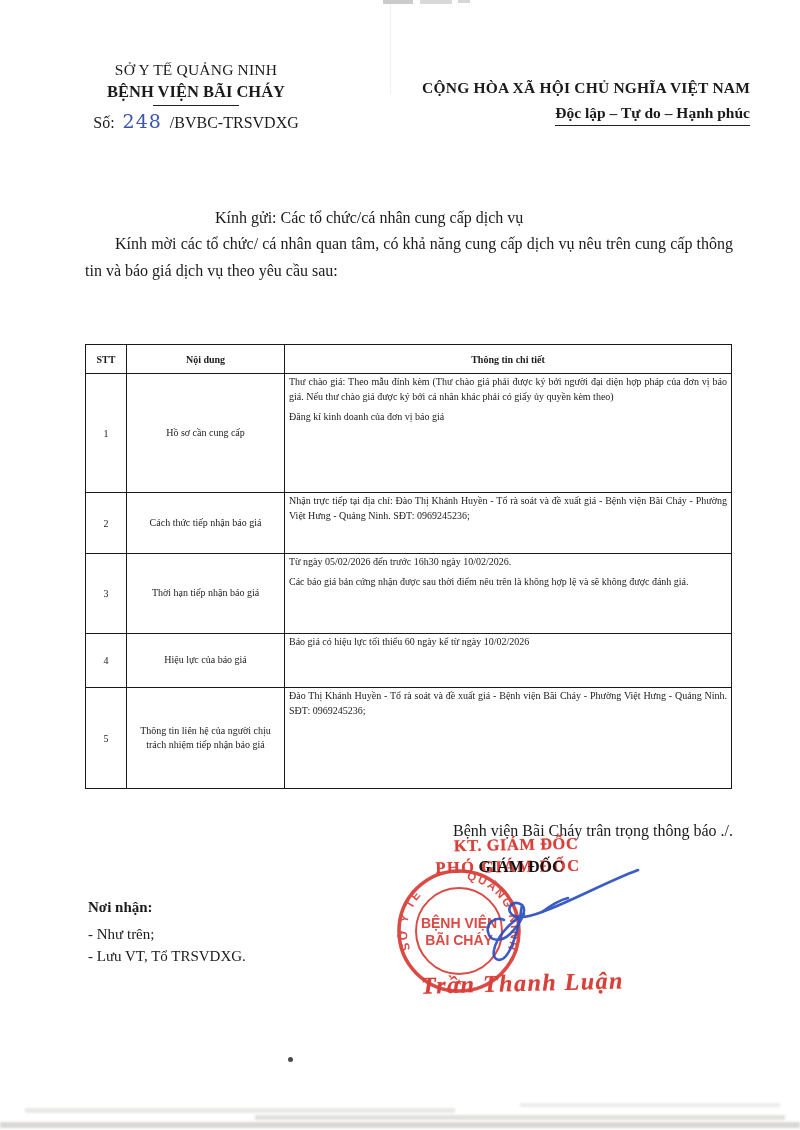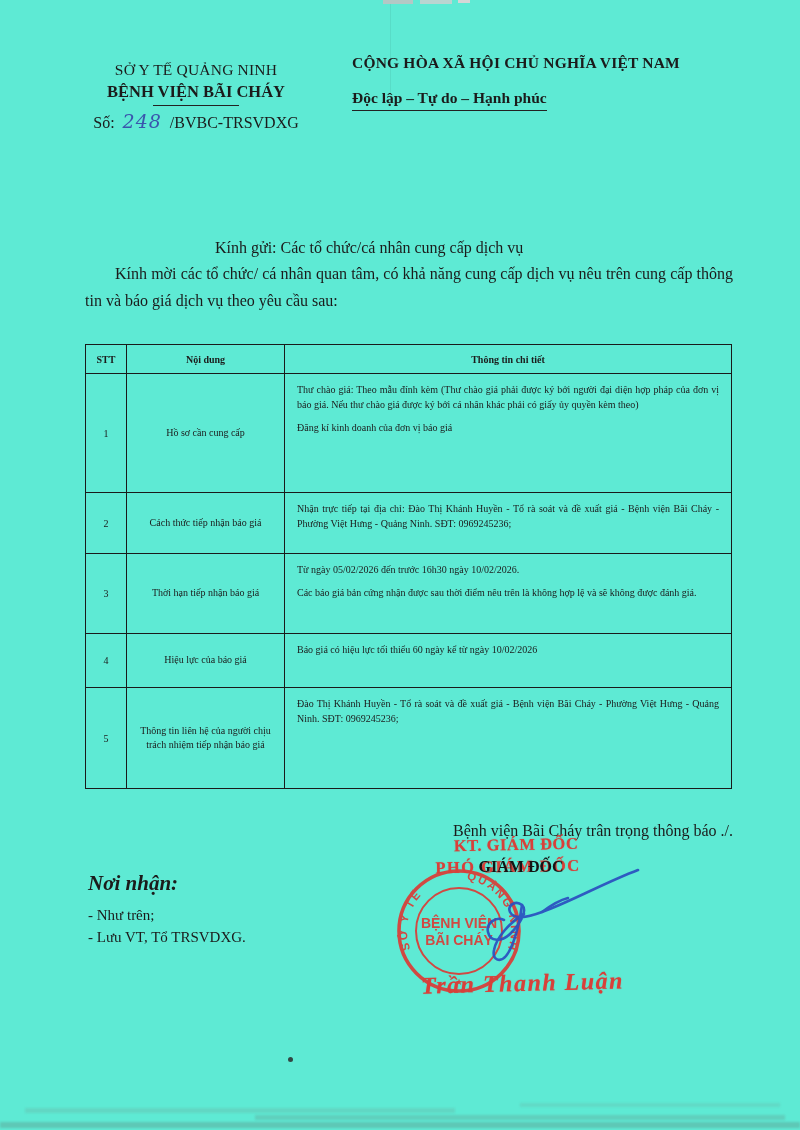--- a/index.html
+++ b/index.html
@@ -1,57 +1,57 @@
 <!DOCTYPE html>
 <html><head>
 <meta charset="utf-8">
 <style>
   html,body{margin:0;padding:0;background:#e8e8e8;}
   #doc{
     position:relative;width:800px;height:1130px;margin:0 auto;
-    background:#5eead4;overflow:hidden;
+    background:#ffffff;overflow:hidden;
     font-family:"Liberation Serif","DejaVu Serif",serif;
     color:#1b1b1b;
   }
   
   .hdr-left{position:absolute;left:68px;top:60px;width:256px;text-align:center;line-height:1.3;}
   .org-sup{font-size:15.5px;letter-spacing:.2px;}
   .org-name{font-size:16.5px;font-weight:bold;margin-top:1px;}
   .org-underline{width:86px;margin:2px auto 3px auto;border-top:1.6px solid #222;}
   .so-line{font-size:16px;margin-top:0px;}
-  .hand{font-style:italic;color:#3a55ad;font-family:"DejaVu Serif",serif;}
+  .hand{color:#3a55ad;font-family:"DejaVu Serif",serif;}
   .hand-so{font-size:19px;letter-spacing:1px;padding:0 4px;}
   .subject{font-size:15.5px;line-height:1.35;margin-top:2px;}
-  .hdr-right{position:absolute;left:352px;top:53px;width:398px;text-align:left;line-height:1.3;}
+  .hdr-right{position:absolute;left:352px;top:78px;width:398px;text-align:right;line-height:1.3;}
   .nat-line1{font-size:15.5px;font-weight:bold;letter-spacing:.2px;}
-  .nat-line2{display:inline-block;font-size:15.5px;font-weight:bold;margin-top:15px;
+  .nat-line2{display:inline-block;font-size:15.5px;font-weight:bold;margin-top:5px;
              border-bottom:1.7px solid #222;padding-bottom:2px;}
   .date-line{font-size:15.5px;font-style:italic;margin-top:11px;}
   .hand-day,.hand-month{font-size:18px;padding:0 6px;}
   
-  .body-block{position:absolute;left:85px;top:236px;width:648px;font-size:16px;}
+  .body-block{position:absolute;left:85px;top:206px;width:648px;font-size:16px;}
   .kinh-gui{margin:0;padding-left:130px;line-height:24px;}
   .para{margin:4px 0 0 0;text-indent:30px;text-align:justify;line-height:27px;}
   .para2{margin-top:0;}
   
   table.quote{position:absolute;left:85px;top:344px;width:646px;border-collapse:collapse;
               table-layout:fixed;font-size:10px;}
   table.quote th,table.quote td{border:1.7px solid #1a1a1a;padding:1px 4px;}
   table.quote th{font-weight:bold;height:24px;padding:2px 4px;}
   col.c-stt{width:41px;}col.c-noi{width:158px;}col.c-det{width:447px;}
   td.cell-stt{text-align:center;vertical-align:middle;}
   td.cell-noi{text-align:center;vertical-align:middle;line-height:1.45;padding:2px 8px;}
   td.cell-det{vertical-align:top;padding:3px 10px 3px 10px;text-align:justify;line-height:1.48;}
-  td.cell-det p{margin:8px;}
+  td.cell-det p{margin:0;}
   td.cell-det p + p{margin-top:5px;}
   tr.r0{height:119px;}tr.r1{height:61px;}tr.r2{height:80px;}tr.r3{height:54px;}tr.r4{height:101px;}
   
   .closing{position:absolute;left:85px;top:806px;width:648px;font-size:16px;text-indent:25px;text-align:right;}
   .noi-nhan{position:absolute;left:88px;top:868px;font-size:15px;line-height:1.5;}
-  .noi-nhan .nn-label{font-weight:bold;font-style:italic;font-size:21px;margin-bottom:4px;}
+  .noi-nhan .nn-label{font-weight:bold;font-size:15px;margin-bottom:4px;margin-top:28px;}
   
   .stamp-red{position:absolute;color:#d8403a;font-weight:bold;text-align:center;
              text-shadow:0 0 1px rgba(216,64,58,.65);letter-spacing:.5px;}
   .kt-line{left:436px;top:835px;width:160px;font-size:16.5px;transform:rotate(-1.2deg);}
   .pho-line{left:418px;top:857px;width:180px;font-size:16.5px;letter-spacing:1.5px;
             transform:rotate(-1deg);z-index:1;}
   .black-title{position:absolute;left:468px;top:858px;width:106px;text-align:center;
                font-size:16px;font-weight:bold;color:#141414;z-index:2;}
   .seal{position:absolute;left:394px;top:866px;width:130px;height:130px;z-index:3;opacity:.94;}
   .sig-svg{position:absolute;left:410px;top:850px;width:250px;height:130px;z-index:4;}

